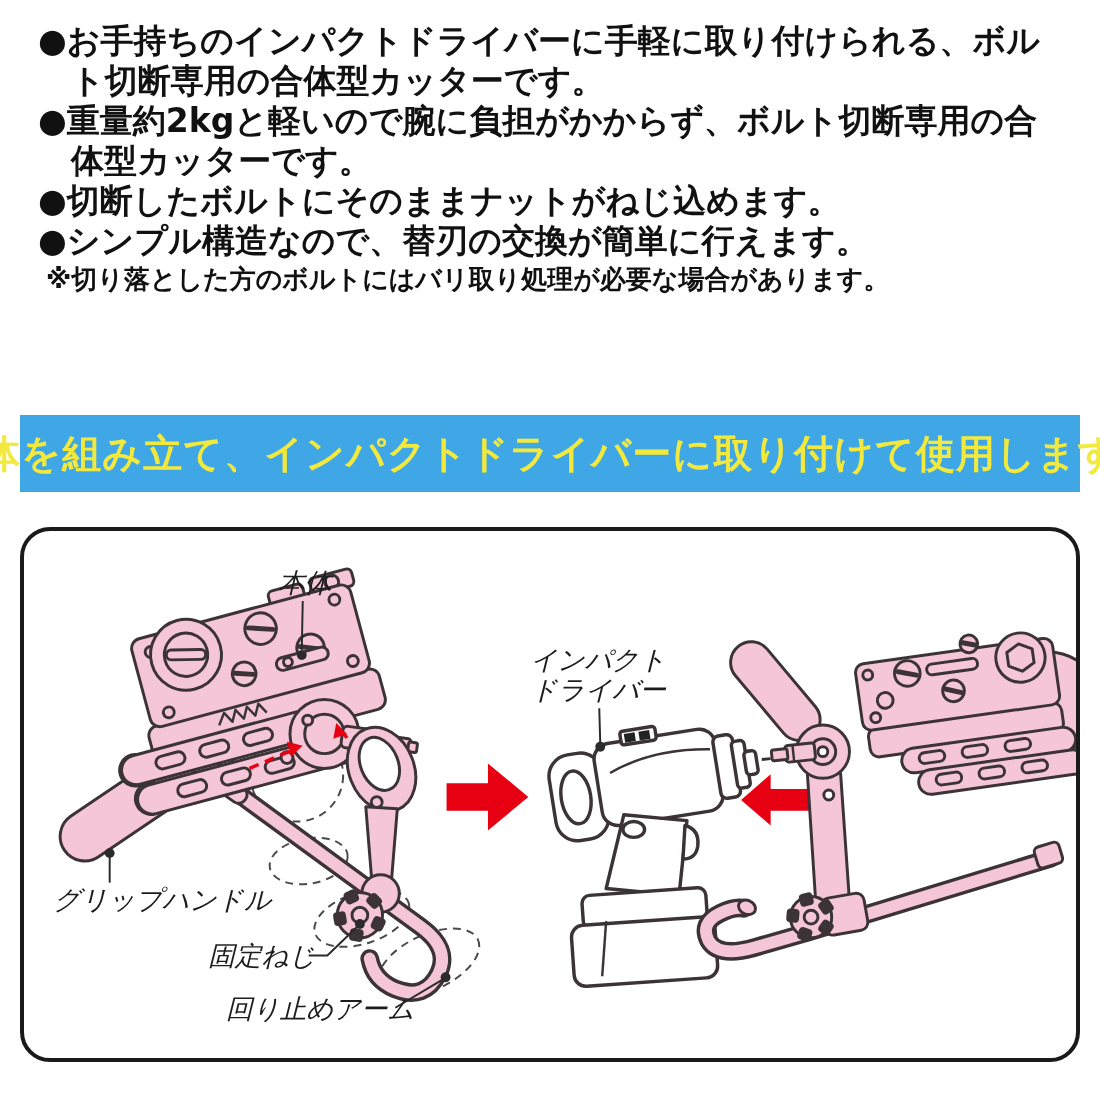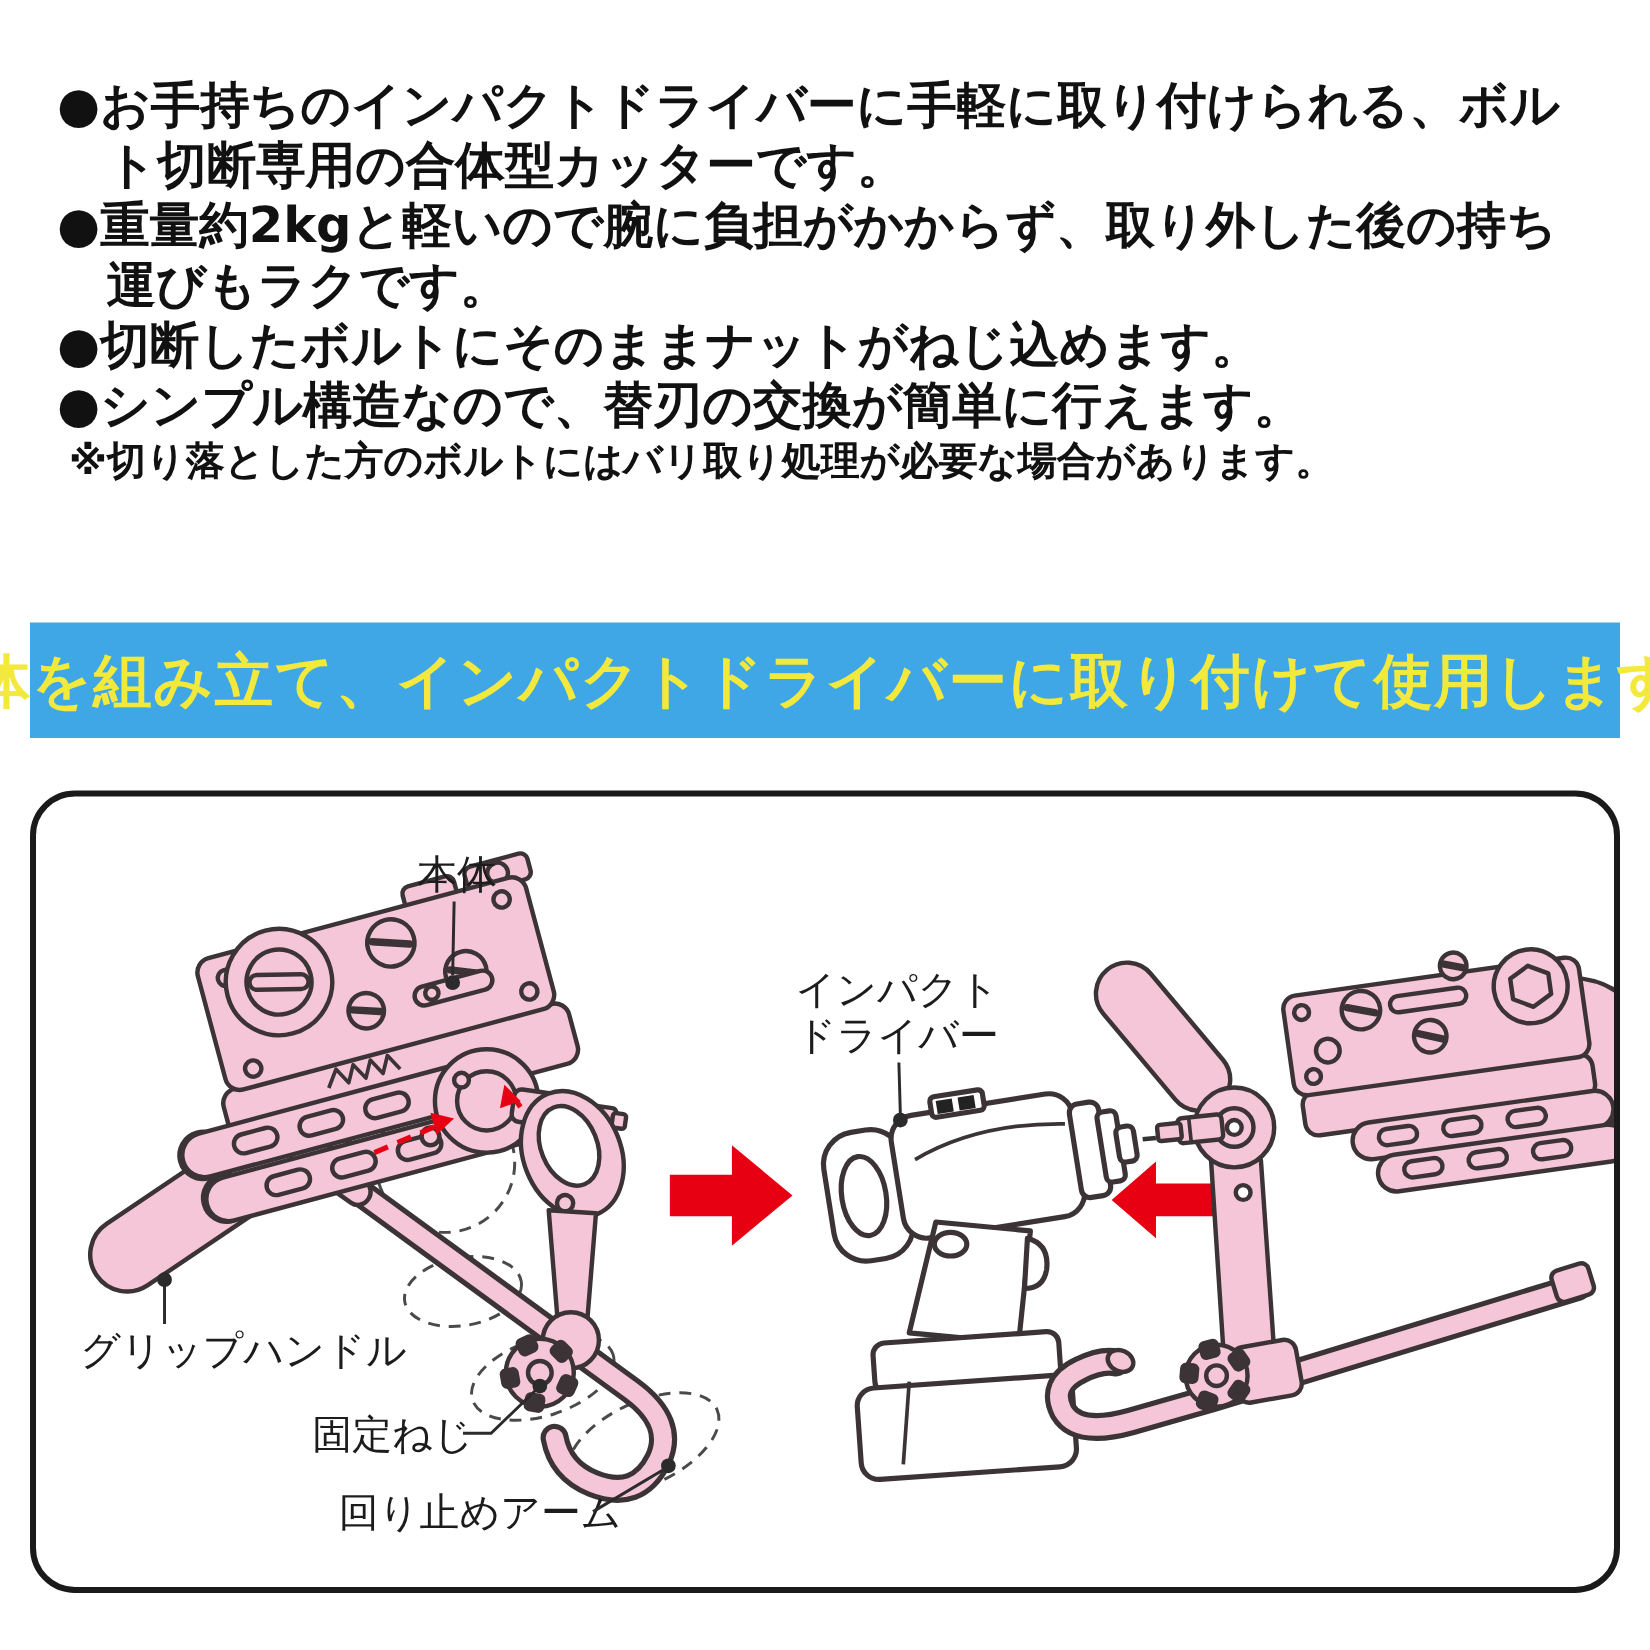--- a/index.html
+++ b/index.html
@@ -1,35 +1,35 @@
 <!DOCTYPE html>
 <html><head>
 <meta charset="utf-8">
 <style>
   html,body{margin:0;padding:0}
   body{
     width:1100px;height:1100px;background:#ffffff;position:relative;overflow:hidden;
     font-family:"DejaVu Sans","Liberation Sans",sans-serif;color:#111;
   }
-  .features{position:absolute;left:38px;top:50px;width:1032px;margin:0;padding:0;list-style:none}
+  .features{position:absolute;left:38px;top:21px;width:1032px;margin:0;padding:0;list-style:none}
   .features li{
     font-size:33px;line-height:40px;font-weight:bold;letter-spacing:0;
     padding-left:33px;text-indent:-33px;
   }
   .features li.note{
     font-size:26px;line-height:36px;padding-left:0;text-indent:0;margin-left:8px;font-weight:bold;
   }
   .banner{
     position:absolute;left:20px;top:415px;width:1060px;height:77px;background:#3FA7E6;
     display:flex;align-items:center;justify-content:center;
   }
   .banner span{color:#F2E93C;font-size:39px;font-weight:bold;letter-spacing:1px;white-space:nowrap}
   .diagram-box{
     position:absolute;left:20px;top:527px;width:1060px;height:535px;box-sizing:border-box;
-    border:4px solid #1a1a1a;border-radius:30px;background:#fff;
+    border:4px solid #1a1a1a;border-radius:30px;background:#fff;font-style:italic;
   }
   .diagram-box svg{display:block;width:100%;height:100%}
 
   
   .pk{fill:#F5C6D7;stroke:#3B3335;stroke-width:3;stroke-linejoin:round}
   .wh{fill:#ffffff;stroke:#3B3335;stroke-width:3.5;stroke-linejoin:round}
   .hole{fill:#ffffff;stroke:#3B3335;stroke-width:3}
   .dash{fill:none;stroke:#4a4a4a;stroke-width:2;stroke-dasharray:8 6}
   .dashDark{fill:none;stroke:#333;stroke-width:3;stroke-dasharray:9 7}
   .rd{fill:#E60012}
@@ -43,21 +43,21 @@
   .thread{stroke:#3B3335;stroke-width:2}
   .spring{fill:none;stroke:#3B3335;stroke-width:2.5;stroke-linejoin:round}
   .notch{fill:#3B3335}
   .ln2{stroke:#3B3335;stroke-width:2.5;fill:none}
 </style>
 </head>
 <body>
 
 <ul class="features">
   <li>●お手持ちのインパクトドライバーに手軽に取り付けられる、ボルト切断専用の合体型カッターです。</li>
-  <li>●重量約2kgと軽いので腕に負担がかからず、取り外した後の持ち運びもラクです。</li>
+  <li>●重量約2kgと軽いので腕に負担がかからず、ボルト切断専用の合体型カッターです。</li>
   <li>●切断したボルトにそのままナットがねじ込めます。</li>
   <li>●シンプル構造なので、替刃の交換が簡単に行えます。</li>
   <li class="note">※切り落とした方のボルトにはバリ取り処理が必要な場合があります。</li>
 </ul>
 
 <div class="banner">
   <span>本体を組み立て、インパクトドライバーに取り付けて使用します。</span>
 </div>
 
 <div class="diagram-box">

